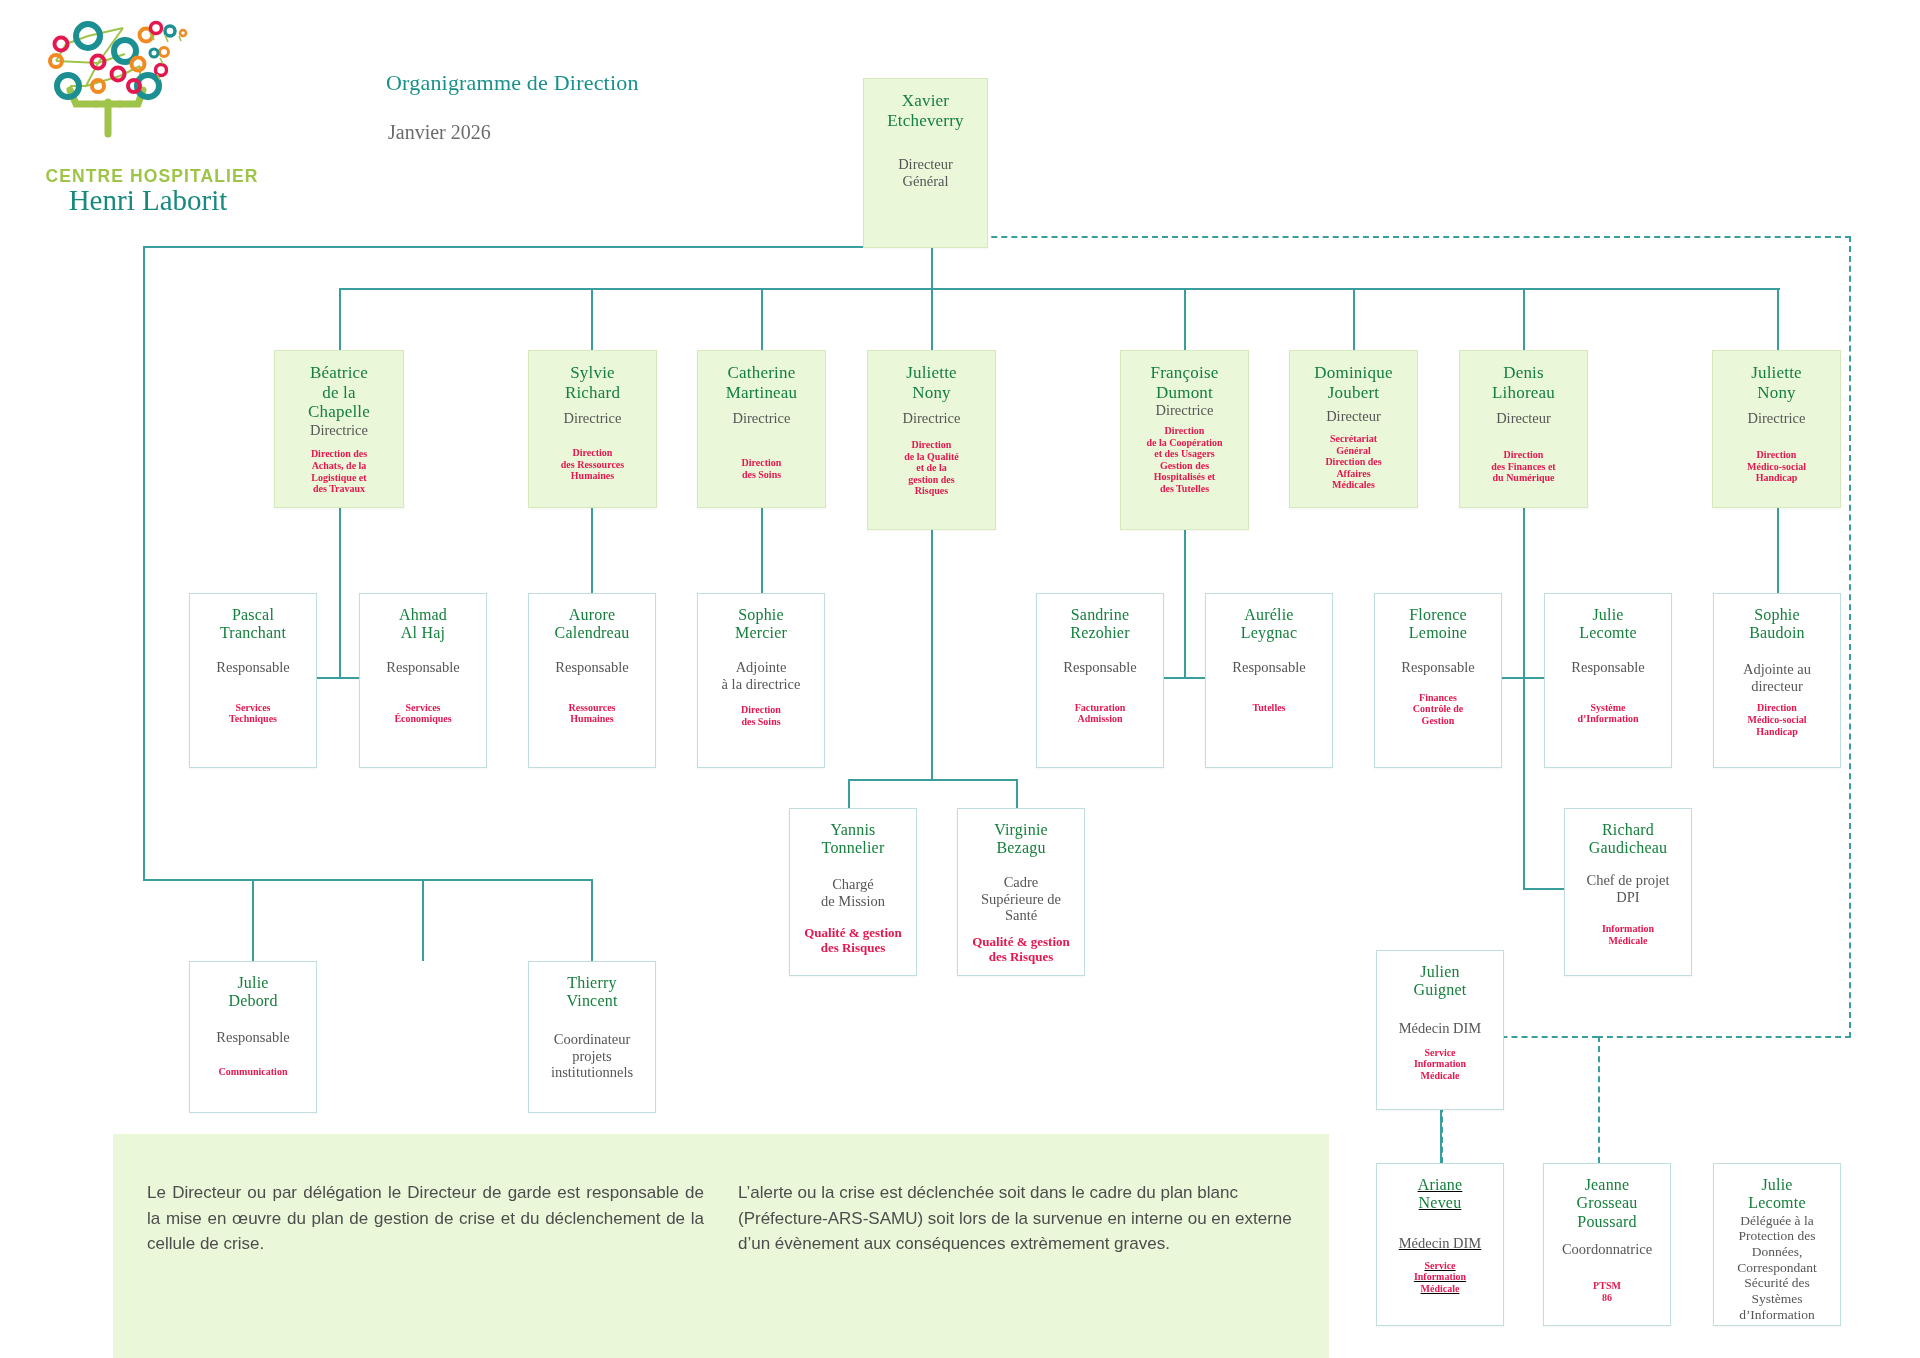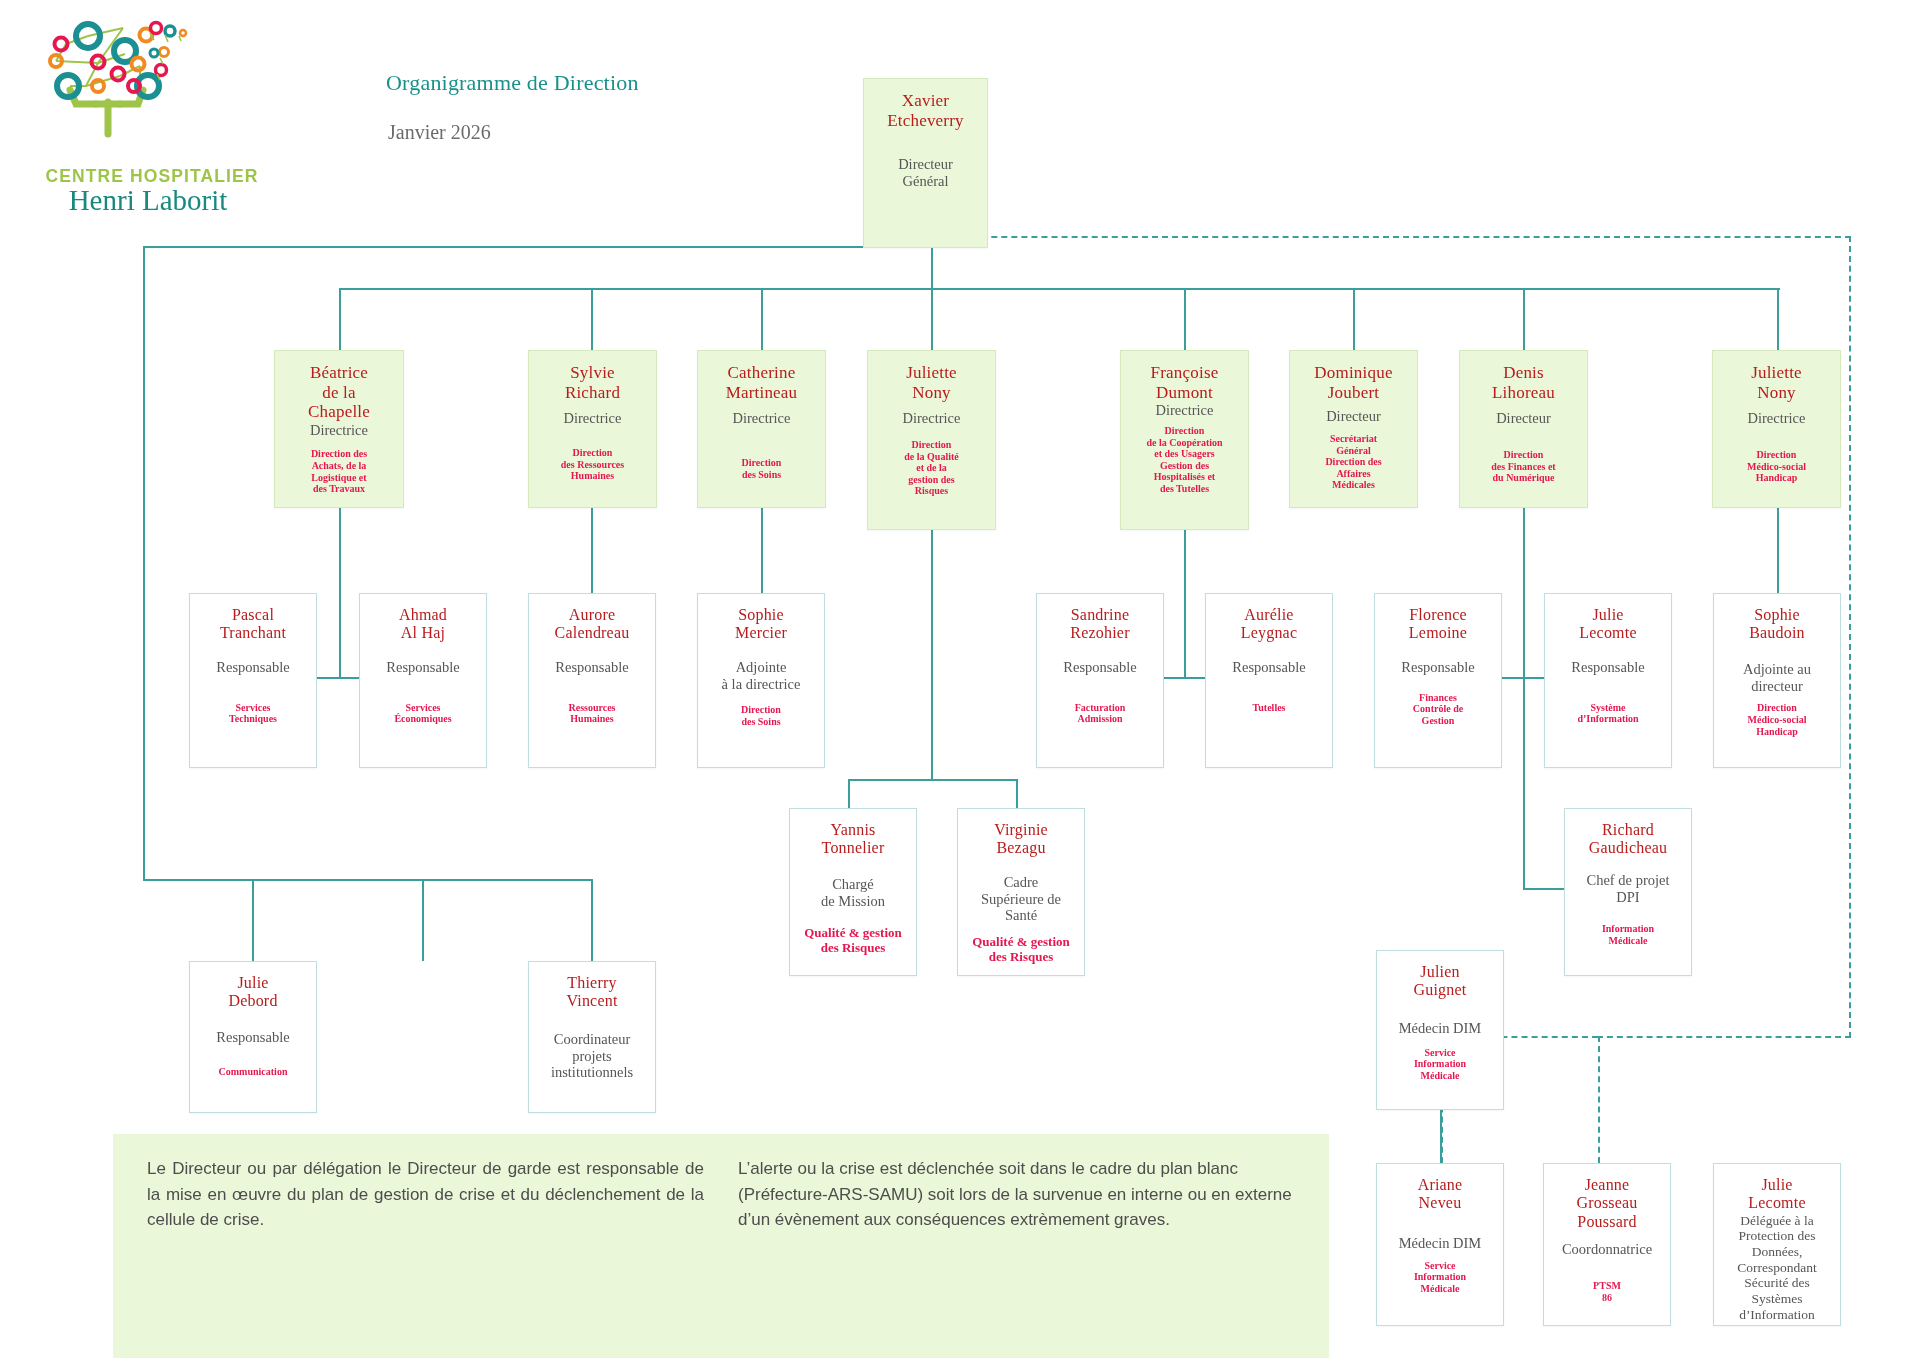--- a/index.html
+++ b/index.html
@@ -41,21 +41,21 @@
     border:1px solid #bfdedd;
     background:#ffffff;
     text-align:center;
     padding:12px 6px 10px 6px;
     display:flex; flex-direction:column;
     box-shadow:0 1px 2px rgba(0,0,0,.045);
     z-index:5;
   }
   .node.green { background:#eaf7d9; border:1px solid #d6e9bd; }
   .node .nm {
-    color:#b91c1c; font-size:17px; line-height:1.15;
+    color:#15803d; font-size:17px; line-height:1.15;
     letter-spacing:.2px;
   }
   .node.small .nm { font-size:16px; }
   .node .rl {
     color:#565656; font-size:14.5px; line-height:1.16;
   }
   .node .dp {
     color:#e5174f; font-size:10px; font-weight:700; line-height:1.16;
   }
 
@@ -77,21 +77,21 @@
   .footer {
     position:absolute;
     background:#eaf7d9;
     padding:22px 34px;
     z-index:4;
   }
   .footer h3 {
     font-family:"Liberation Sans","DejaVu Sans",sans-serif;
     color:#17918a; font-size:22px; font-weight:700; margin-bottom:26px;
   }
-  .footer .cols { display:flex; gap:34px; }
+  .footer .cols { display:flex; gap:34px;margin-top:24px; }
   .footer p {
     font-family:"Liberation Sans","DejaVu Sans",sans-serif;
     color:#4d4d4d; font-size:17px; line-height:1.5;
     text-align:justify; width:570px;
   }
 </style>
 </head>
 <body>
 
 <div id="canvas">
@@ -386,21 +386,21 @@
   </div>
 
   <div class="node small" style="left:1376px; top:950px; width:128px; height:160px;">
     <div class="nm">Julien<br>Guignet</div>
     <div style="height:20px"></div>
     <div class="rl">Médecin DIM</div>
     <div style="height:10px"></div>
     <div class="dp">Service<br>Information<br>Médicale</div>
   </div>
 
-  <div class="node small" style="left:1376px; top:1163px; width:128px; height:163px;">
+  <div class="node small" style="left:1376px; top:1163px; width:128px; height:163px;text-decoration:underline;">
     <div class="nm">Ariane<br>Neveu</div>
     <div style="height:22px"></div>
     <div class="rl">Médecin DIM</div>
     <div style="height:8px"></div>
     <div class="dp">Service<br>Information<br>Médicale</div>
   </div>
 
   <div class="node small" style="left:1543px; top:1163px; width:128px; height:163px;">
     <div class="nm">Jeanne<br>Grosseau<br>Poussard</div>
     <div style="height:10px"></div>

